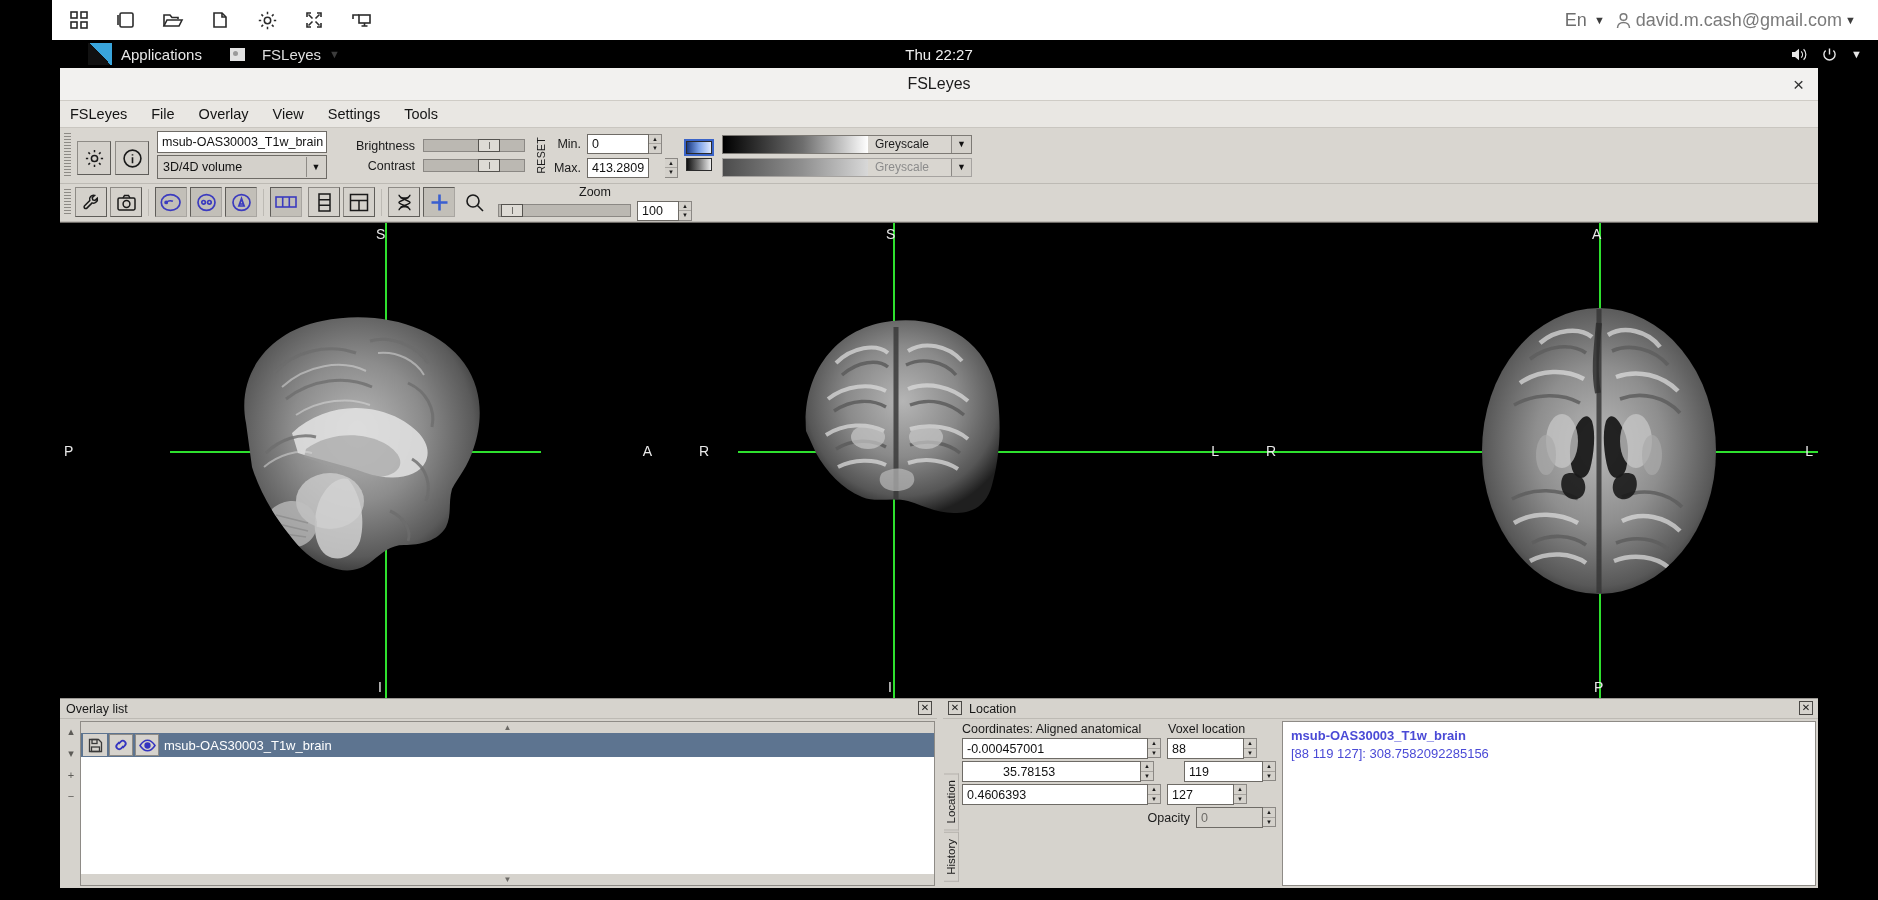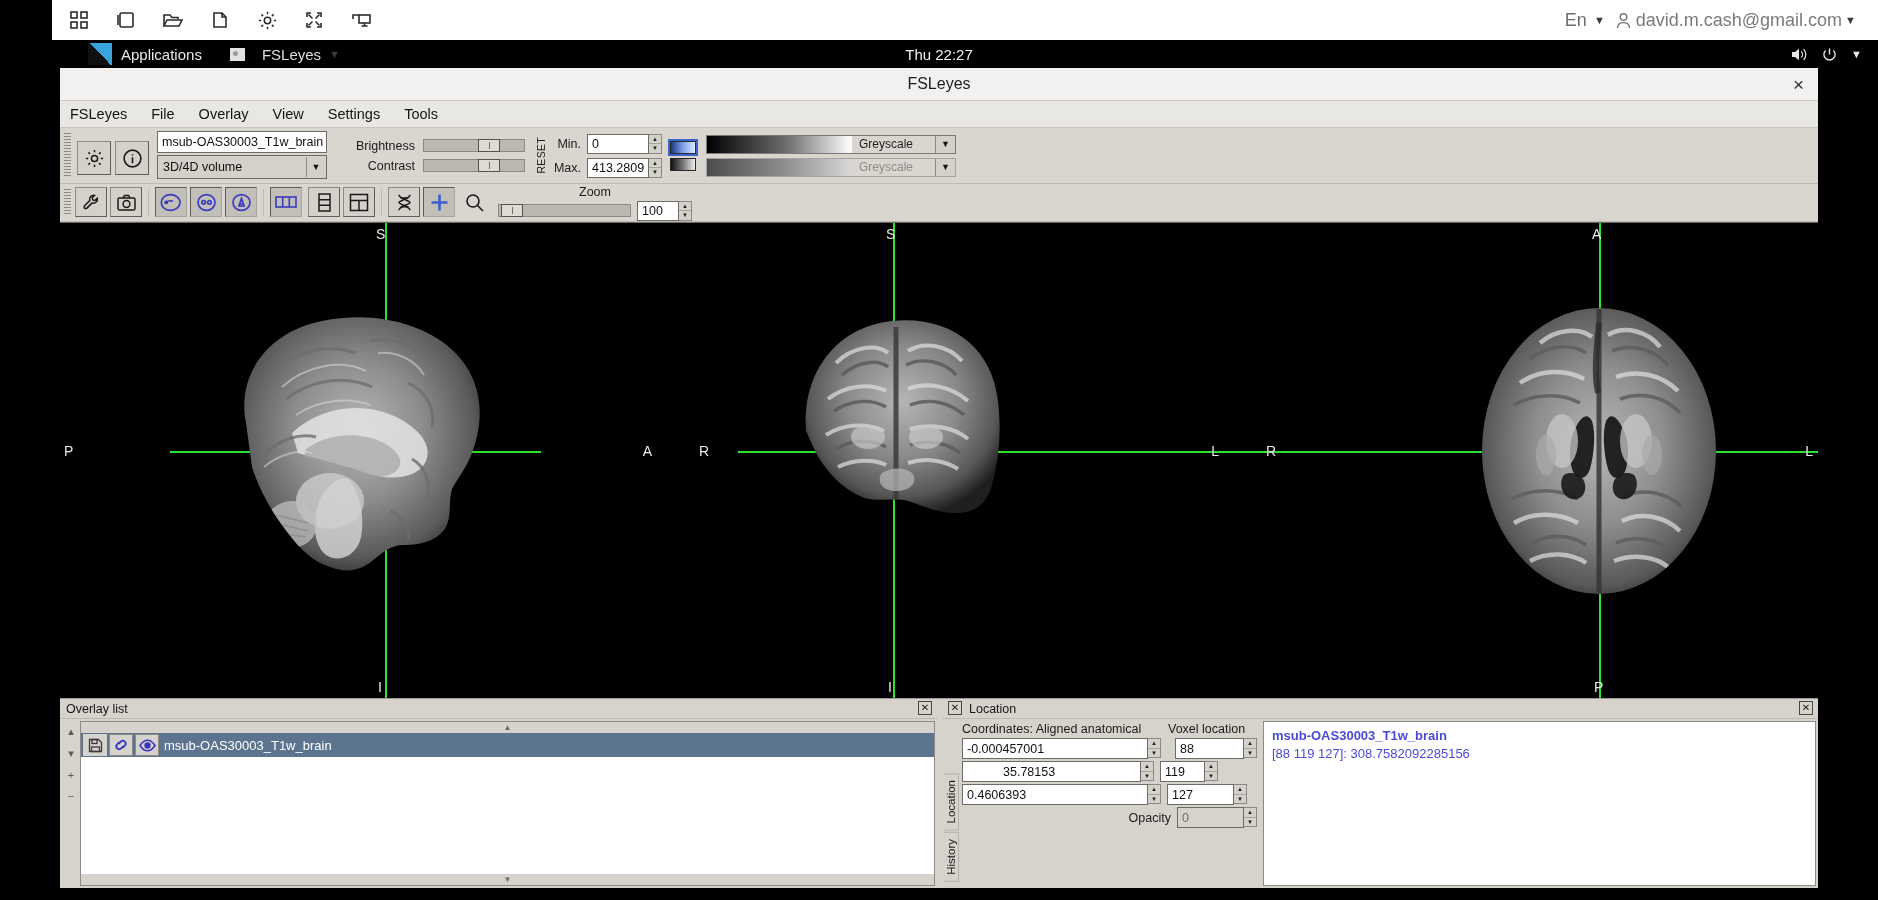--- a/index.html
+++ b/index.html
@@ -470,21 +470,21 @@
         <div style="display:flex;">
           <div class="numbox" style="width:62px;">0</div>
           <div class="spin">
               <div>▲</div>
               <div>▼</div>
             </div>
         </div>
       </div>
       <div style="display:flex; align-items:center; gap:6px;">
         <div class="tb-lbl" style="width:28px; text-align:right;">Max.</div>
-        <div style="display:flex;">
+        <div style="display:flex;gap:16px;">
           <div class="numbox" style="width:62px;">413.2809</div>
           <div class="spin">
               <div>▲</div>
               <div>▼</div>
             </div>
         </div>
       </div>
     </div>
 
     <div class="lblcol" style="margin-left:8px; gap:4px; justify-content:center;">
@@ -848,38 +848,38 @@
 
           <div class="loc-row">
             <div class="fieldwrap">
               <div class="numbox" style="width:186px;">-0.000457001</div>
               <div class="spin">
                   <div>▲</div>
                   <div>▼</div>
                 </div>
             </div>
             <div class="fieldwrap">
-              <div class="numbox" style="width:69px;margin-left:8px;">88</div>
+              <div class="numbox" style="width:77px;">88</div>
               <div class="spin">
                   <div>▲</div>
                   <div>▼</div>
                 </div>
             </div>
           </div>
 
           <div class="loc-row">
             <div class="fieldwrap">
               <div class="numbox" style="width:179px;padding-left:40px;">35.78153</div>
               <div class="spin">
                   <div>▲</div>
                   <div>▼</div>
                 </div>
             </div>
             <div class="fieldwrap">
-              <div class="numbox" style="width:45px;">119</div>
+              <div class="numbox" style="width:79px;margin-left:24px;">119</div>
               <div class="spin">
                   <div>▲</div>
                   <div>▼</div>
                 </div>
             </div>
           </div>
 
           <div class="loc-row">
             <div class="fieldwrap">
               <div class="numbox" style="width:186px;">0.4606393</div>

